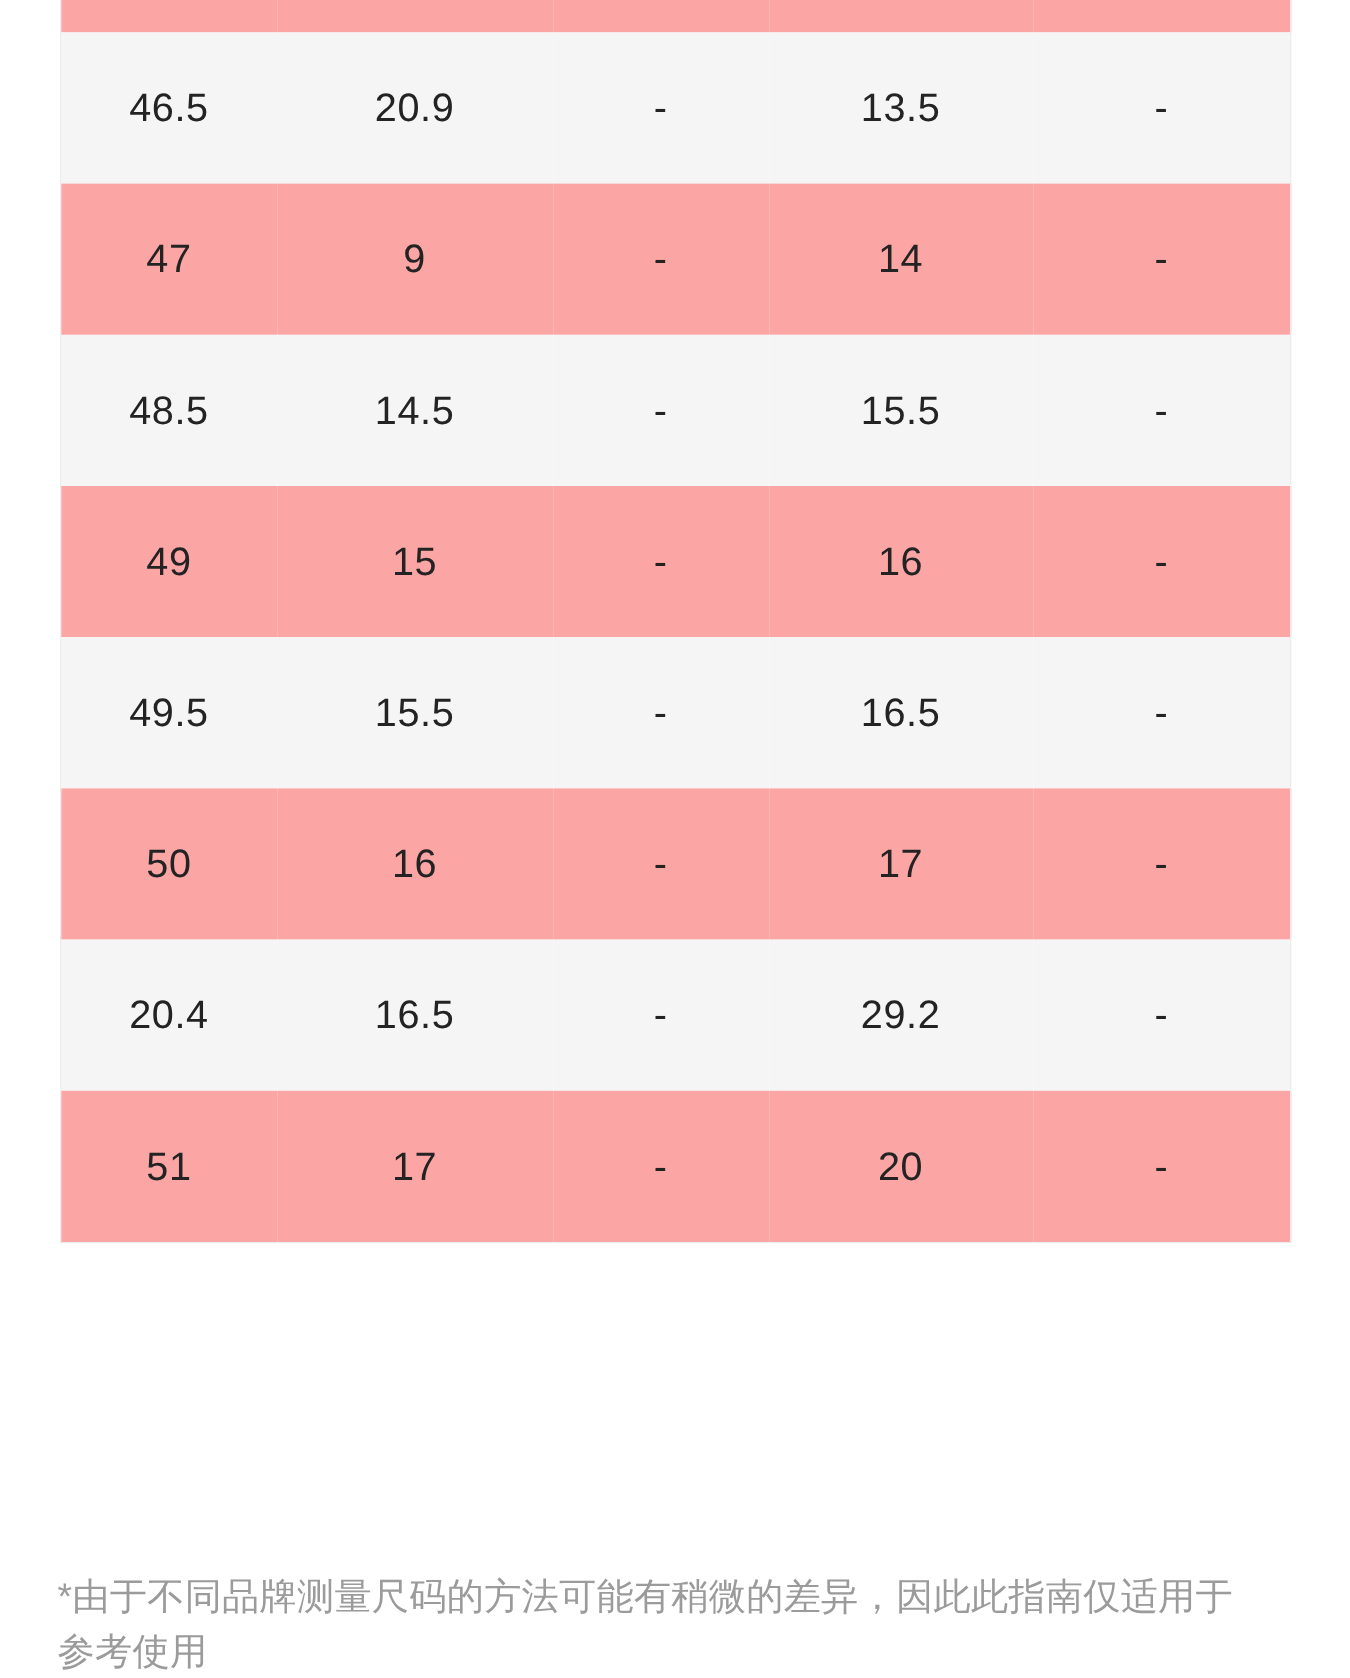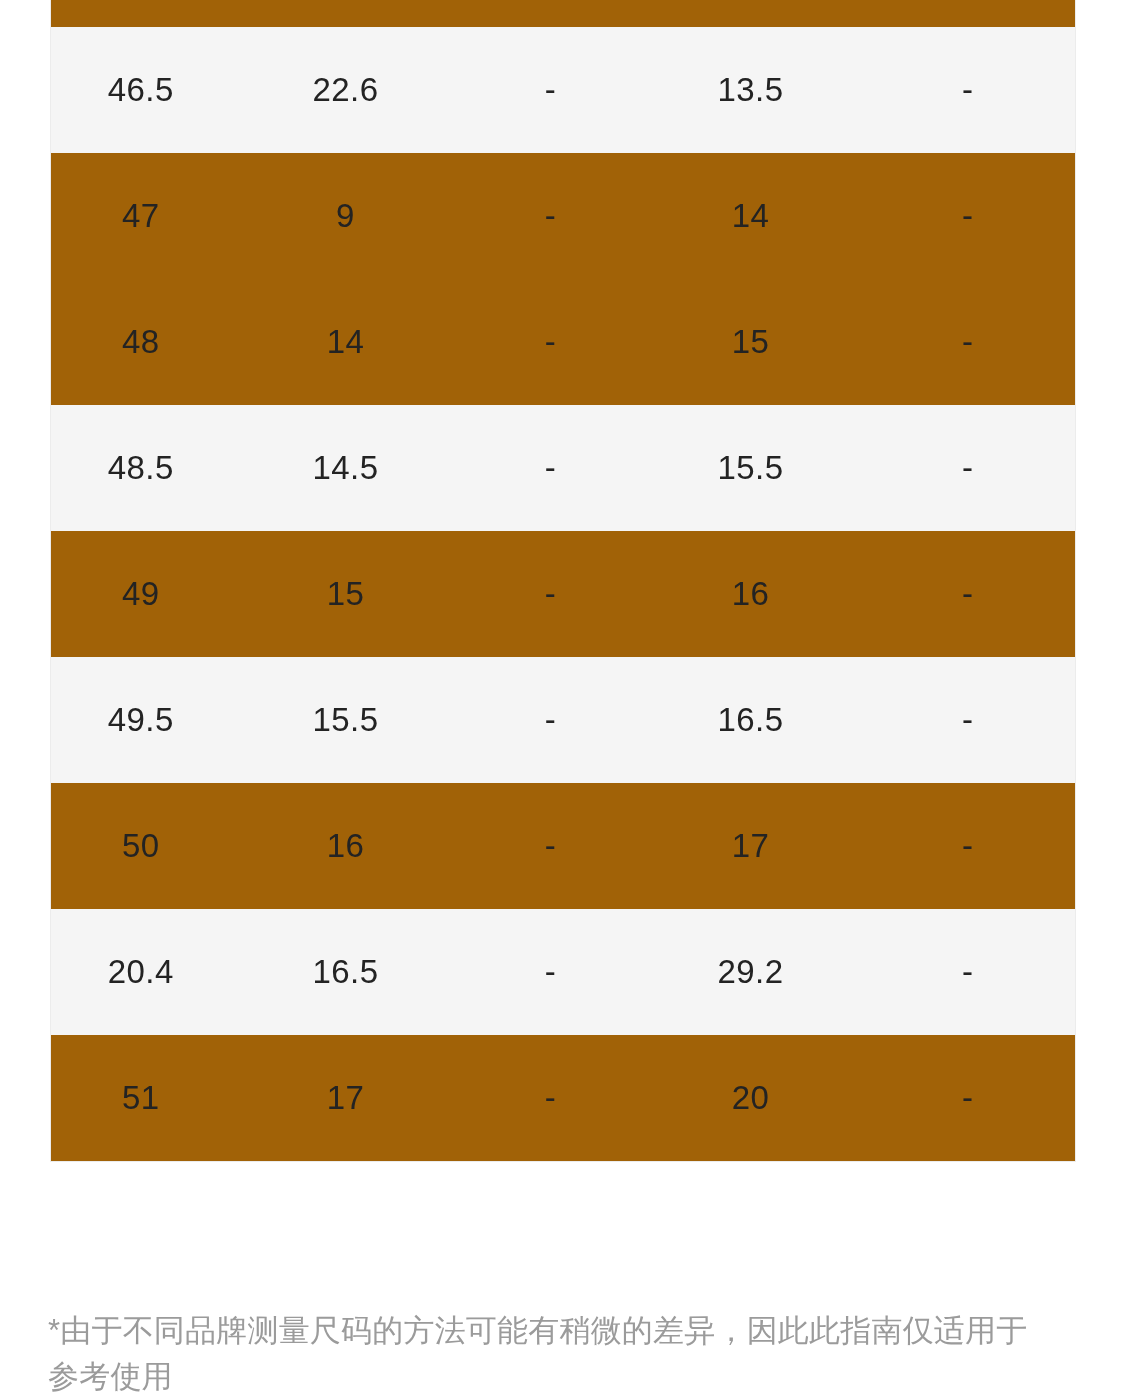--- a/index.html
+++ b/index.html
@@ -40,21 +40,21 @@
     border-left: 1px solid #ececec;
     border-right: 1px solid #ececec;
     border-bottom: 1px solid #ececec;
   }
 
   .size-table tr {
     height: 126px;
   }
 
   .size-table tr.odd  { background: #f5f5f5; }
-  .size-table tr.even { background: #a16207; }
+  .size-table tr.even { background: #fca5a5; }
 
   .size-table td {
     text-align: center;
     vertical-align: middle;
     font-size: 33px;
     line-height: 1.2;
     color: #232323;
     font-weight: 400;
     padding: 0;
     border: none;
@@ -103,42 +103,35 @@
         <tr class="even">
           <td></td>
           <td></td>
           <td class="dash-cell"></td>
           <td></td>
           <td class="dash-cell"></td>
         </tr>
 
         <tr class="odd">
           <td>46.5</td>
-          <td>22.6</td>
+          <td>20.9</td>
           <td class="dash-cell">-</td>
           <td>13.5</td>
           <td class="dash-cell">-</td>
         </tr>
 
         <tr class="even">
           <td>47</td>
           <td>9</td>
           <td class="dash-cell">-</td>
           <td>14</td>
           <td class="dash-cell">-</td>
         </tr>
 
 
-        <tr class="even">
-          <td>48</td>
-          <td>14</td>
-          <td class="dash-cell">-</td>
-          <td>15</td>
-          <td class="dash-cell">-</td>
-        </tr>
 
         <tr class="odd">
           <td>48.5</td>
           <td>14.5</td>
           <td class="dash-cell">-</td>
           <td>15.5</td>
           <td class="dash-cell">-</td>
         </tr>
 
         <tr class="even">

